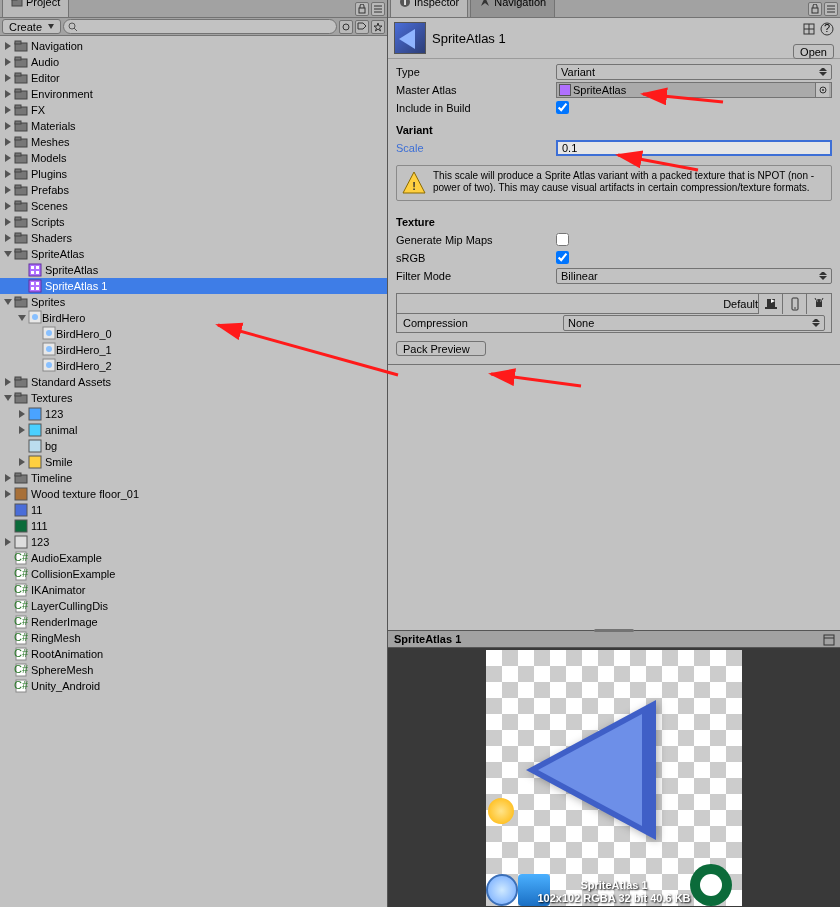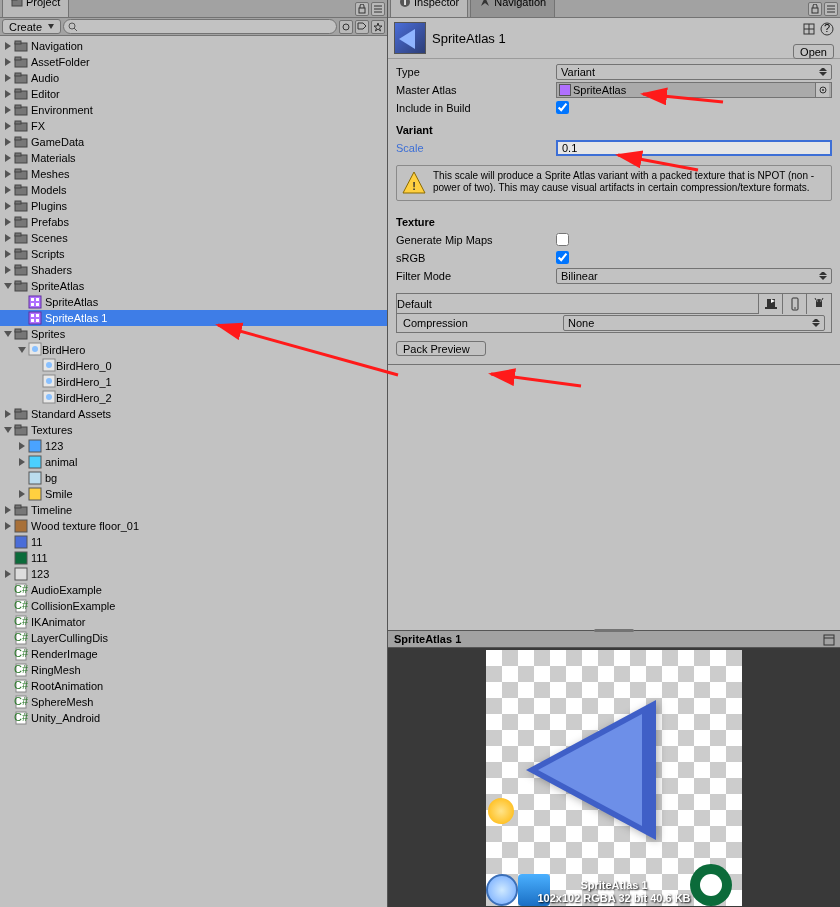--- a/index.html
+++ b/index.html
@@ -54,21 +54,21 @@
 
   .section-h { font-weight:bold; margin-top:4px; }
   .scale-lbl { color:#3d6fd6; }
 
   .help-box { display:flex; background:#c2c2c2; border:1px solid #8a8a8a; border-radius:2px; margin:4px 8px; padding:4px; gap:6px; }
   .warn-ic { width:26px; height:26px; flex:0 0 26px; position:relative;}
   .warn-ic svg{width:26px;height:26px;}
   .help-text { font-size:10px; line-height:12px; }
 
   .platform-bar { margin:4px 8px 0; border:1px solid #737373; border-bottom:none; display:flex; height:20px; }
-  .platform-main { flex:1; display:flex; align-items:center; justify-content:flex-start; background:#c2c2c2; border-right:1px solid #737373; }
+  .platform-main { flex:1; display:flex; align-items:center; justify-content:flex-end; background:#c2c2c2; border-right:1px solid #737373; }
   .platform-icons { display:flex; }
   .plat-ic { width:24px; height:20px; display:flex; align-items:center; justify-content:center; border-right:1px solid #737373; background:#c2c2c2; }
   .plat-ic:last-child { border-right:none; }
   .comp-row { margin:0 8px; border:1px solid #737373; display:flex; align-items:center; height:20px; padding:0 6px; }
   .comp-row .prop-label { width:160px; }
 
   .pack-btn { margin:8px; }
 
   
   .preview-panel { flex:0 0 277px; background:#393939; display:flex; flex-direction:column; }
@@ -182,35 +182,20 @@
           <svg viewBox="0 0 8 8">
             <polygon points="1,0 7,4 1,8" fill="#555"></polygon>
           </svg>
         </span>
         <span class="ticon-folder">
           <svg width="14" height="14" viewBox="0 0 14 14">
             <rect x="1" y="4" width="12" height="8" fill="#777" stroke="#444"></rect>
             <rect x="1" y="2" width="6" height="3" fill="#777" stroke="#444"></rect>
           </svg>
         </span>
-        <span>AssetFolder</span>
-      </div>
-      <div class="tree-row">
-        <span class="indent" style="width:0px"></span>
-        <span class="fold">
-          <svg viewBox="0 0 8 8">
-            <polygon points="1,0 7,4 1,8" fill="#555"></polygon>
-          </svg>
-        </span>
-        <span class="ticon-folder">
-          <svg width="14" height="14" viewBox="0 0 14 14">
-            <rect x="1" y="4" width="12" height="8" fill="#777" stroke="#444"></rect>
-            <rect x="1" y="2" width="6" height="3" fill="#777" stroke="#444"></rect>
-          </svg>
-        </span>
         <span>Audio</span>
       </div>
       <div class="tree-row">
         <span class="indent" style="width:0px"></span>
         <span class="fold">
           <svg viewBox="0 0 8 8">
             <polygon points="1,0 7,4 1,8" fill="#555"></polygon>
           </svg>
         </span>
         <span class="ticon-folder">
@@ -243,35 +228,20 @@
             <polygon points="1,0 7,4 1,8" fill="#555"></polygon>
           </svg>
         </span>
         <span class="ticon-folder">
           <svg width="14" height="14" viewBox="0 0 14 14">
             <rect x="1" y="4" width="12" height="8" fill="#777" stroke="#444"></rect>
             <rect x="1" y="2" width="6" height="3" fill="#777" stroke="#444"></rect>
           </svg>
         </span>
         <span>FX</span>
-      </div>
-      <div class="tree-row">
-        <span class="indent" style="width:0px"></span>
-        <span class="fold">
-          <svg viewBox="0 0 8 8">
-            <polygon points="1,0 7,4 1,8" fill="#555"></polygon>
-          </svg>
-        </span>
-        <span class="ticon-folder">
-          <svg width="14" height="14" viewBox="0 0 14 14">
-            <rect x="1" y="4" width="12" height="8" fill="#777" stroke="#444"></rect>
-            <rect x="1" y="2" width="6" height="3" fill="#777" stroke="#444"></rect>
-          </svg>
-        </span>
-        <span>GameData</span>
       </div>
       <div class="tree-row">
         <span class="indent" style="width:0px"></span>
         <span class="fold">
           <svg viewBox="0 0 8 8">
             <polygon points="1,0 7,4 1,8" fill="#555"></polygon>
           </svg>
         </span>
         <span class="ticon-folder">
           <svg width="14" height="14" viewBox="0 0 14 14">

